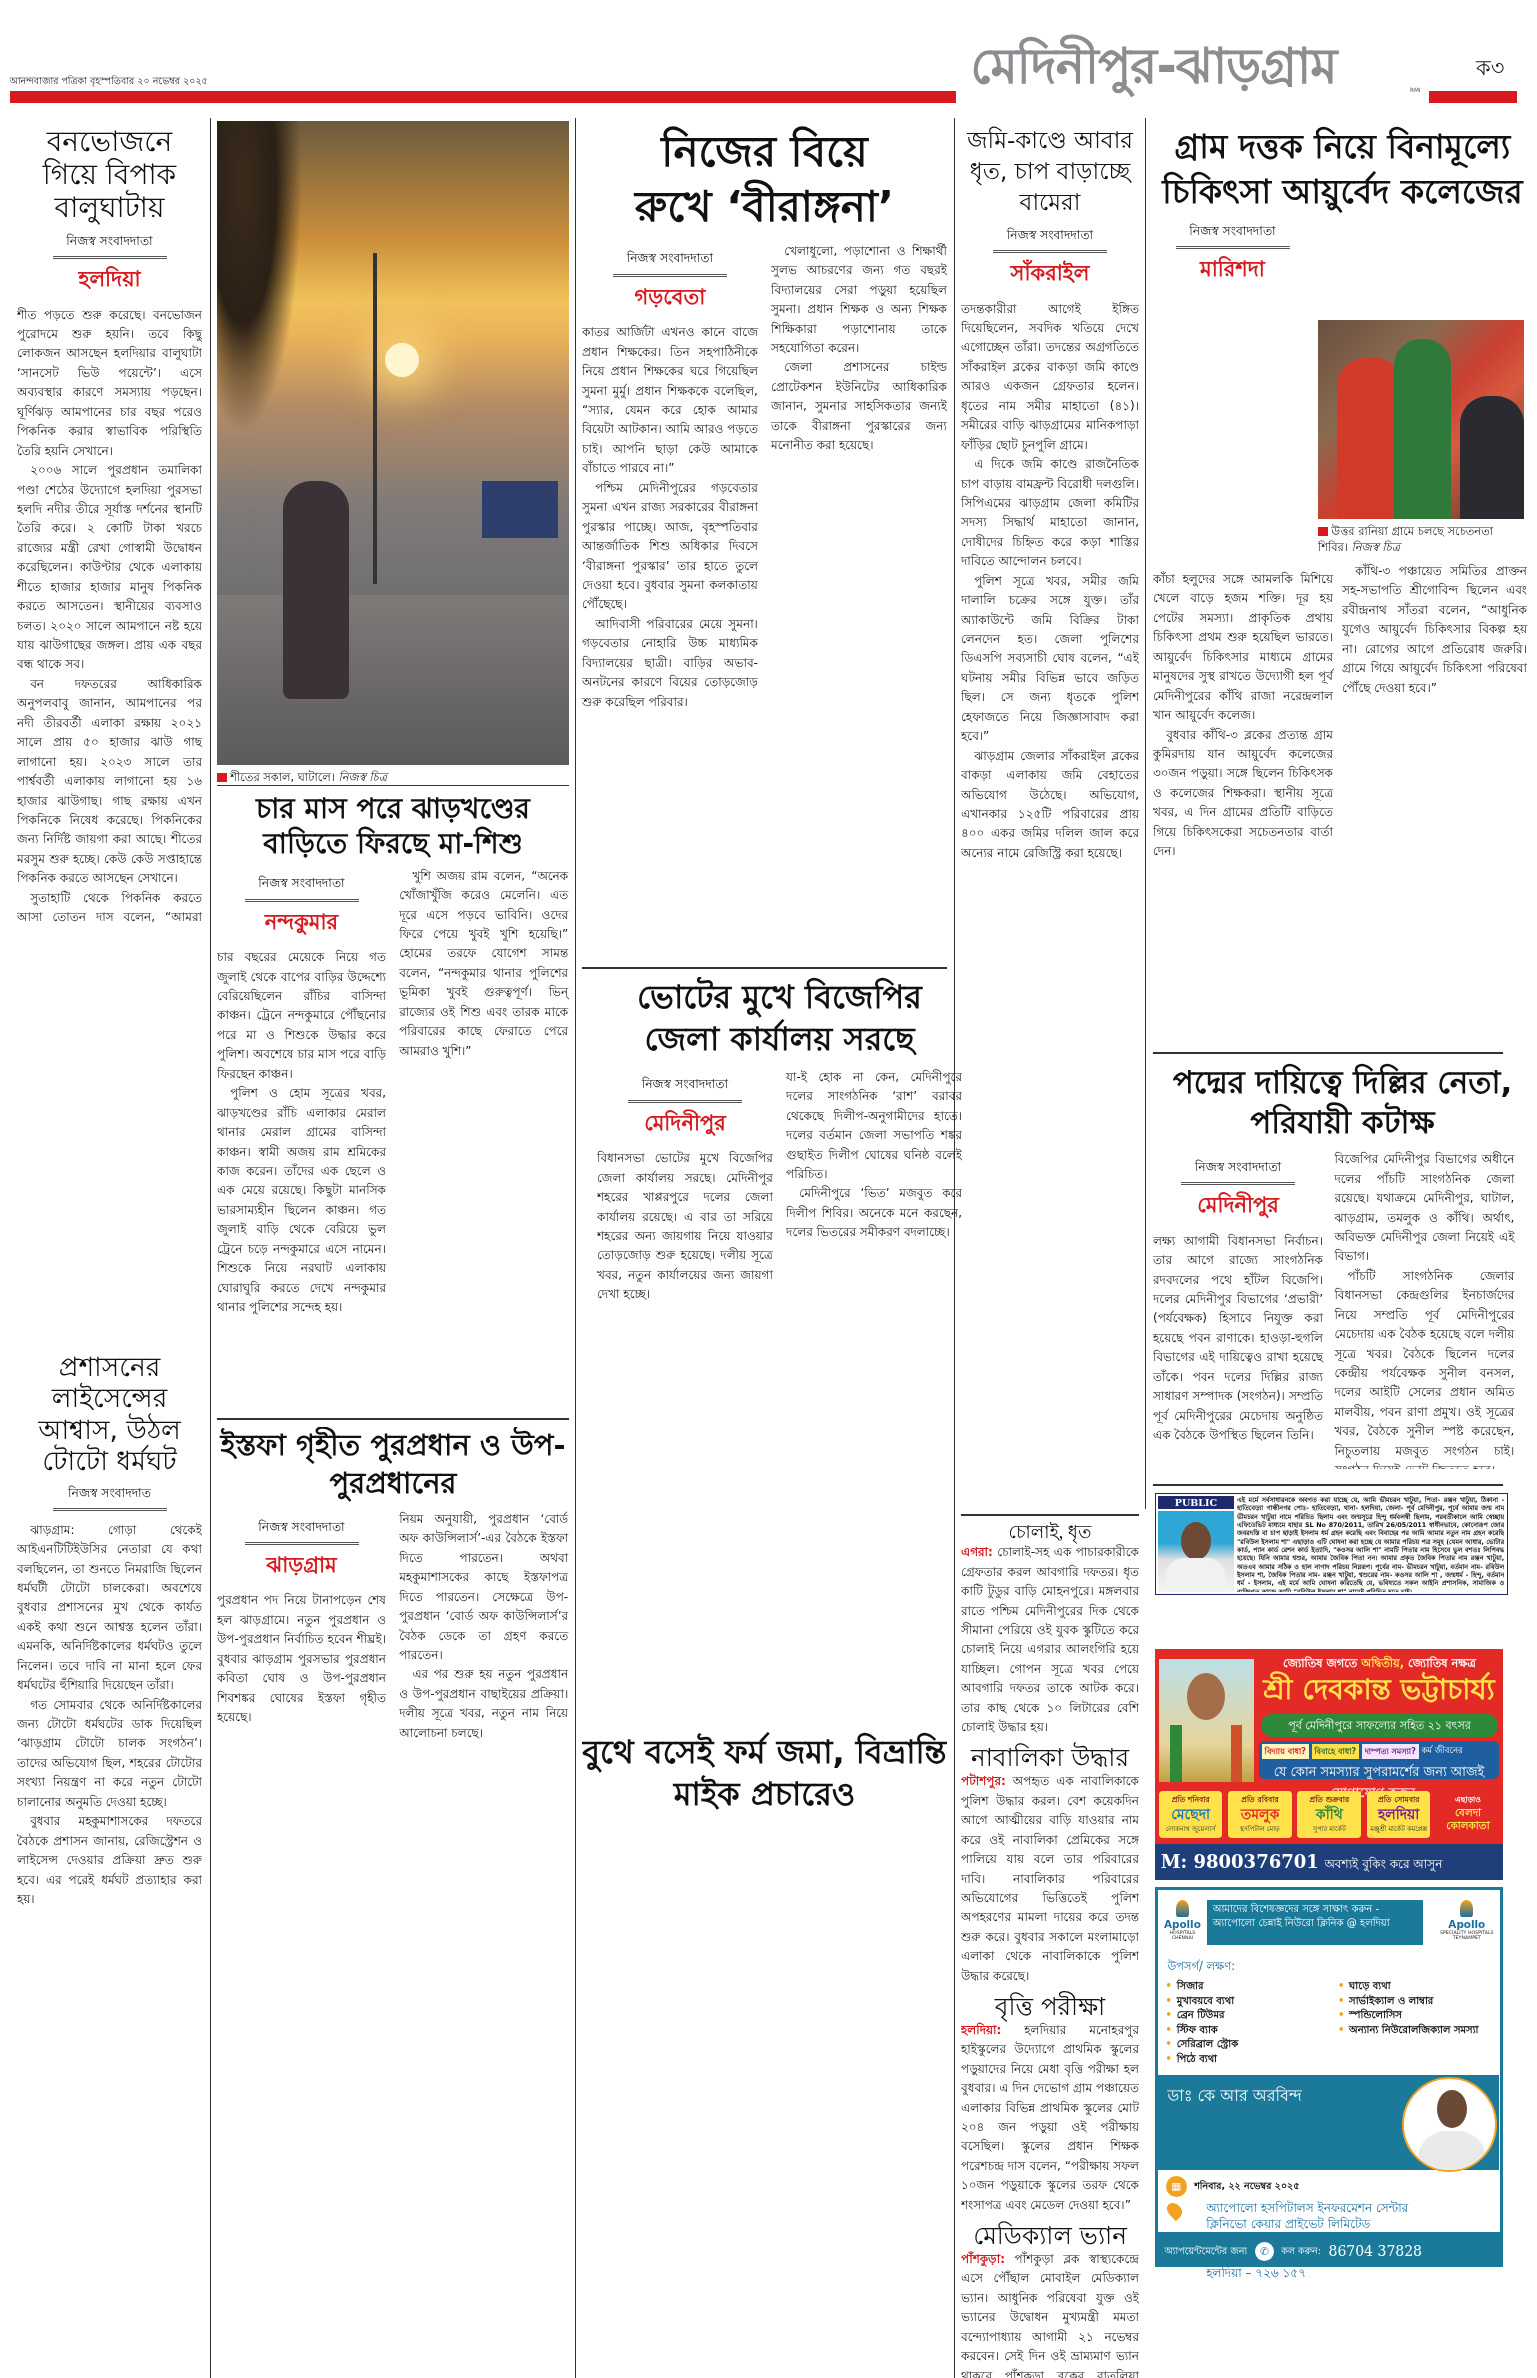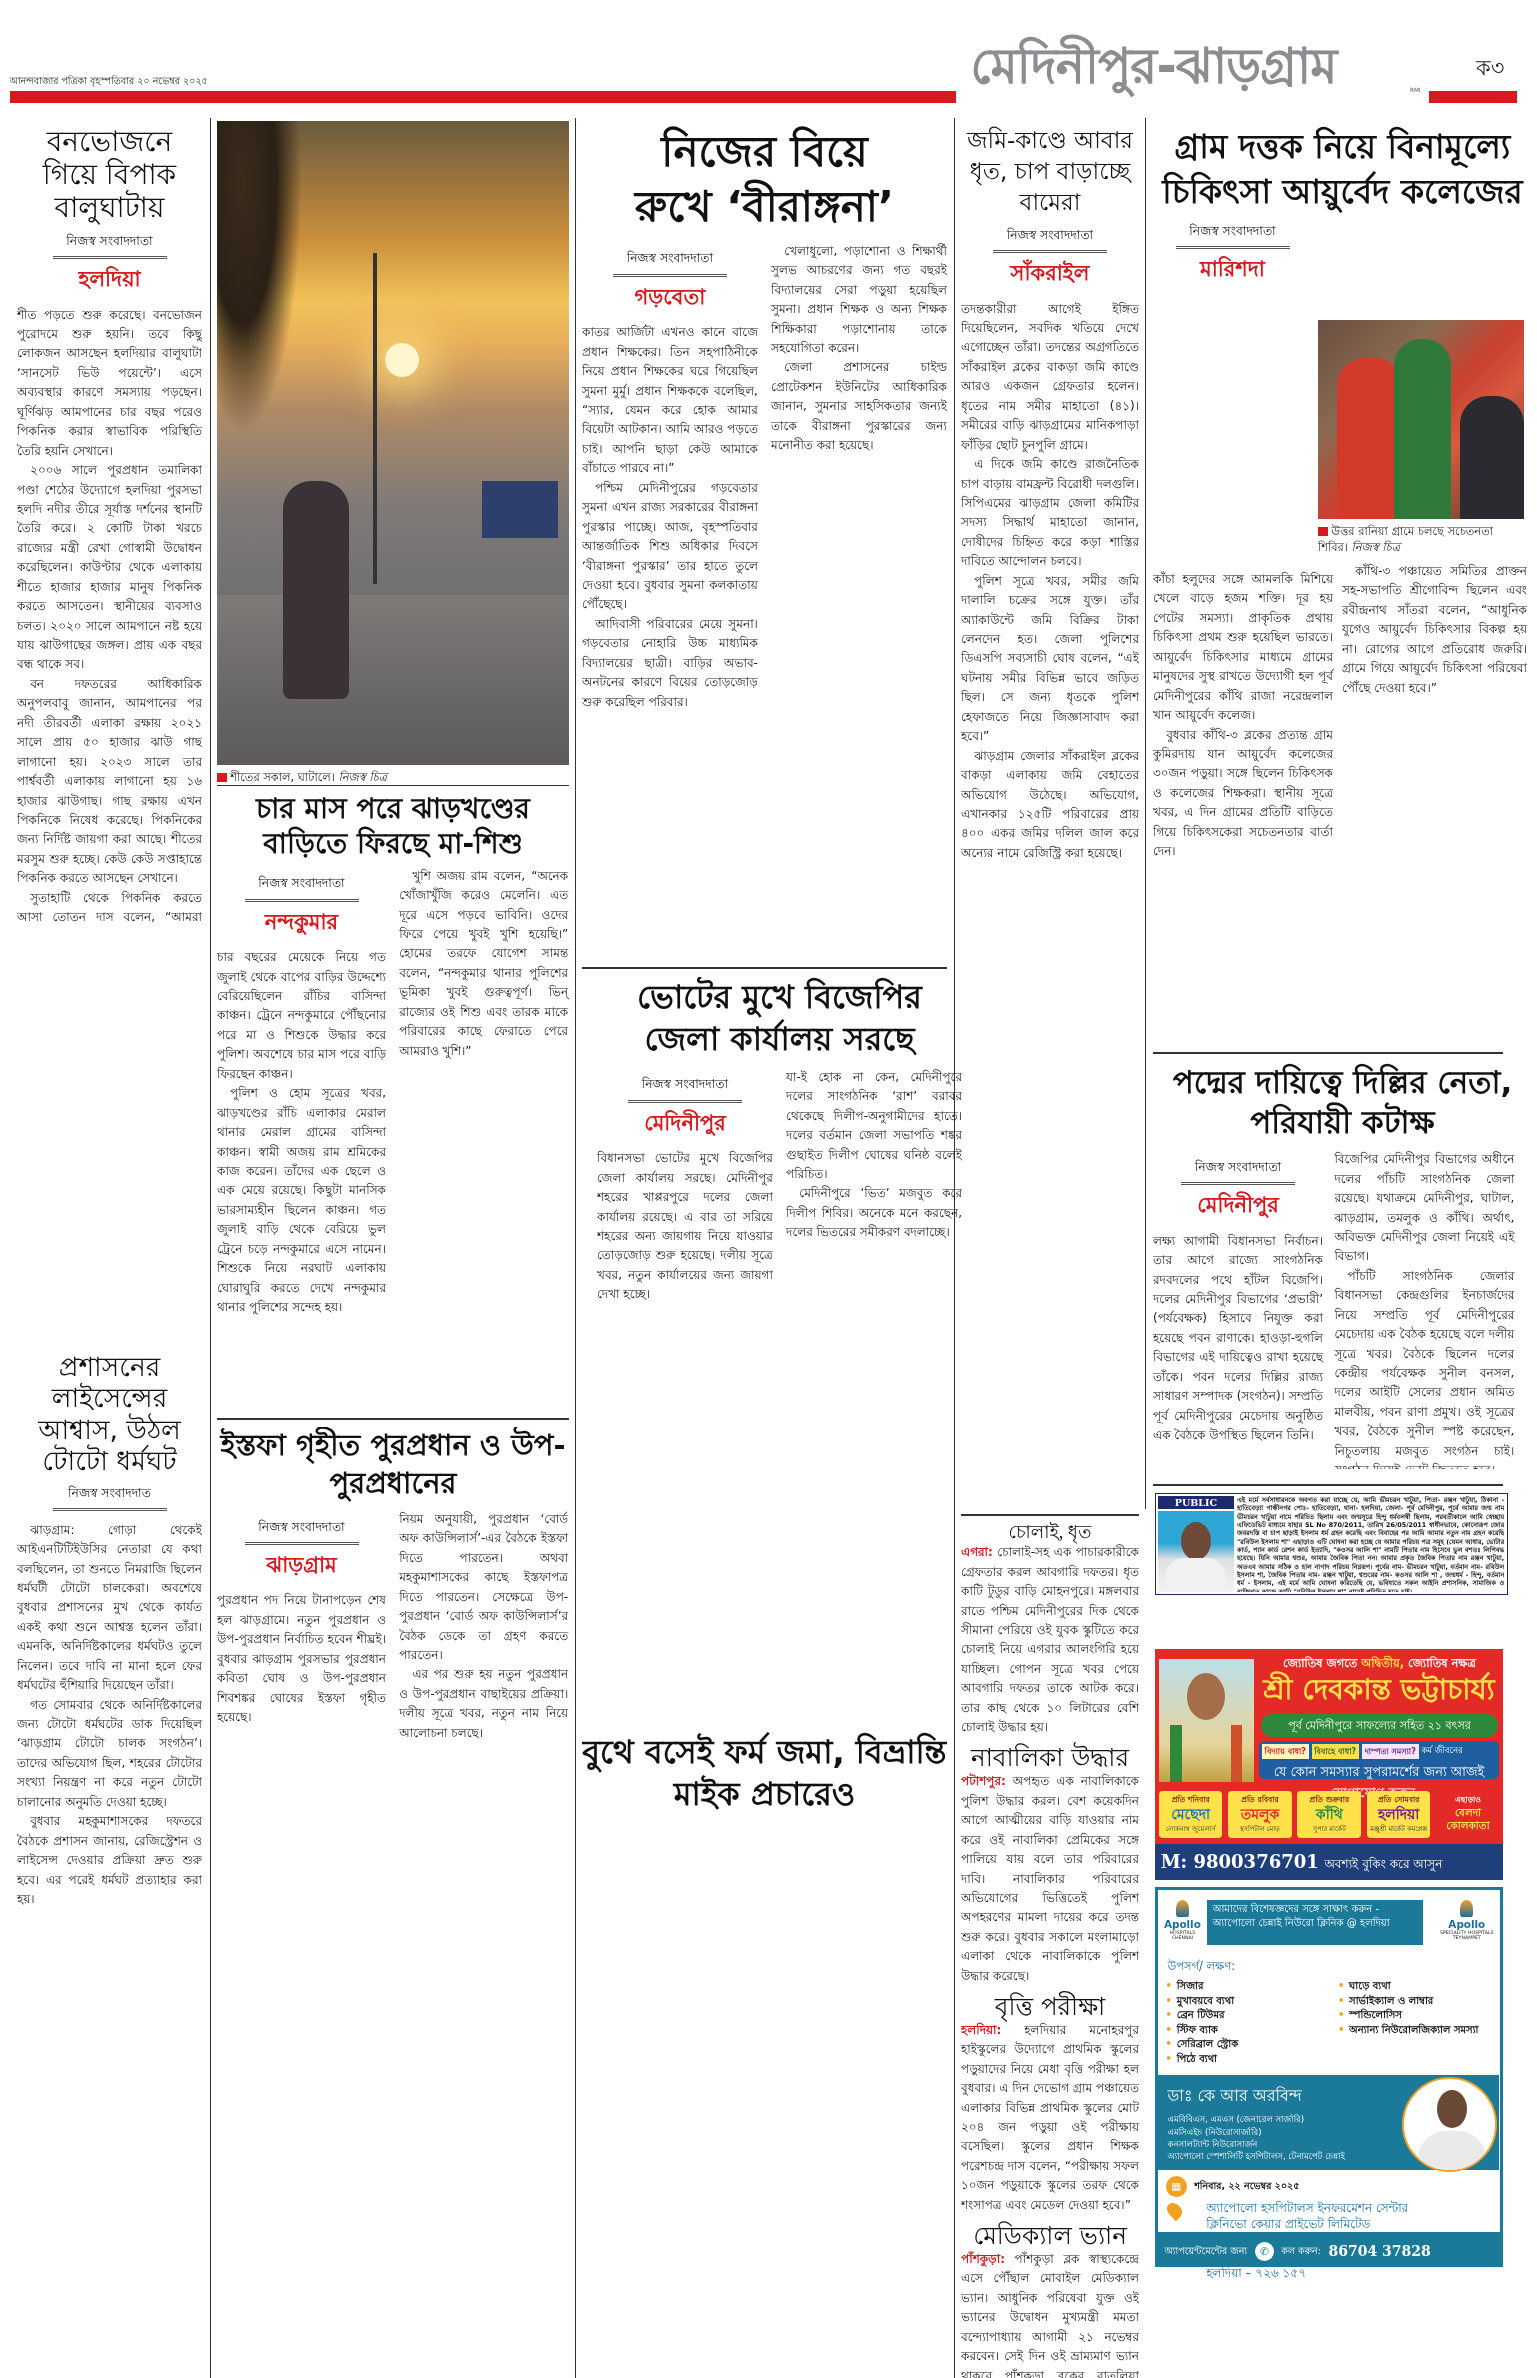--- a/index.html
+++ b/index.html
@@ -102,21 +102,21 @@
   .ad-apollo .doc .dq { font-size: 8.5px; line-height: 1.45; }
   .ad-apollo .doc .ph { position: absolute; right: 1.9px; top: 1.9px; width: 95px; height: 95px; border-radius: 50%; background: #fff; border: 2.8px solid #f4a020; overflow: hidden; }
   .ad-apollo .doc .ph .face { position: absolute; left: 33px; top: 11.4px; width: 30px; height: 38px; border-radius: 50%; background: #6a4a36; }
   .ad-apollo .doc .ph .coat { position: absolute; left: 14px; top: 52px; width: 68px; height: 47px; border-radius: 28px 28px 0 0; background: #eaeaea; }
   .ad-apollo .date { position: absolute; left: 7.6px; top: 286px; font-size: 9.5px; font-weight: bold; display: flex; align-items: center; gap: 7.6px; }
   .ad-apollo .date .cal { width: 21px; height: 21px; border-radius: 50%; background: #f4a020; color: #fff; font-size: 10.4px; text-align: center; line-height: 21px; }
   .ad-apollo .loc { position: absolute; left: 10px; top: 310px; font-size: 12px; color: #1b6fa0; line-height: 1.35; display: flex; gap: 25px; }
   .ad-apollo .loc .pin { width: 13.2px; height: 17px; background: #f4a020; border-radius: 50% 50% 50% 0; transform: rotate(-45deg); margin-top: 1.9px; flex-shrink: 0; }
   .ad-apollo-footer { position: absolute; left: 1155px; top: 2235px; width: 348px; height: 32px; background: #1b7a9a; color: #fff; display: flex; align-items: center; gap: 7.6px; padding-left: 9.5px; font-size: 9.5px; }
   .ad-apollo-footer .call { width: 19px; height: 19px; border-radius: 50%; background: #fff; color: #1b7a9a; text-align: center; line-height: 19px; font-size: 10.4px; }
-  .ad-apollo-footer .num { font-family: "DejaVu Serif", serif; font-weight: bold; font-size: 14px; }
+  .ad-apollo-footer .num { font-family: "DejaVu Serif", serif; font-weight: normal; font-size: 14px; }
 </style>
 </head>
 <body>
 
 <div class="masthead">
   <div class="dateline">আনন্দবাজার পত্রিকা বৃহস্পতিবার ২০ নভেম্বর ২০২৫</div>
   <div class="redbar"></div>
   <div class="title">মেদিনীপুর-ঝাড়গ্রাম</div>
   <div class="redbar2"></div>
   <div class="rmi">RMI</div>
@@ -403,26 +403,20 @@
     <li>পিঠে ব্যথা</li>
   </ul>
   <ul class="symp b">
     <li>ঘাড়ে ব্যথা</li>
     <li>সার্ভাইক্যাল ও লাম্বার</li>
     <li>স্পন্ডিলোসিস</li>
     <li>অন্যান্য নিউরোলজিক্যাল সমস্যা</li>
   </ul>
   <div class="doc">
     <div class="dn">ডাঃ কে আর অরবিন্দ</div>
-    <div class="dq">
-      <div>এমবিবিএস, এমএস (জেনারেল সার্জারি)</div>
-      <div>এমসিএইচ (নিউরোসার্জারি)</div>
-      <div>কনসালট্যান্ট নিউরোসার্জন</div>
-      <div>অ্যাপোলো স্পেশালিটি হসপিটালস, টেনামপেট চেন্নাই</div>
-    </div>
     <div class="ph">
         <div class="face"></div>
         <div class="coat"></div>
       </div>
   </div>
   <div class="date">
       <span class="cal">▦</span>
       <span>শনিবার, ২২ নভেম্বর ২০২৫</span>
     </div>
   <div class="loc">

